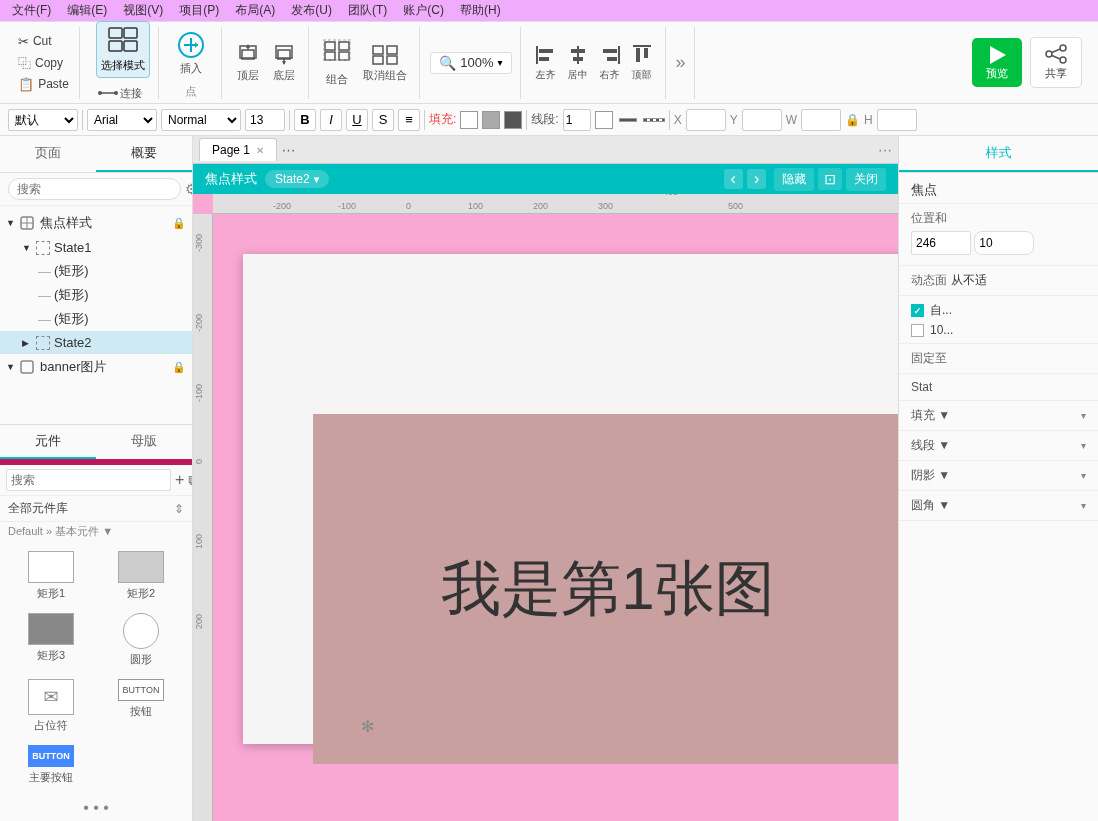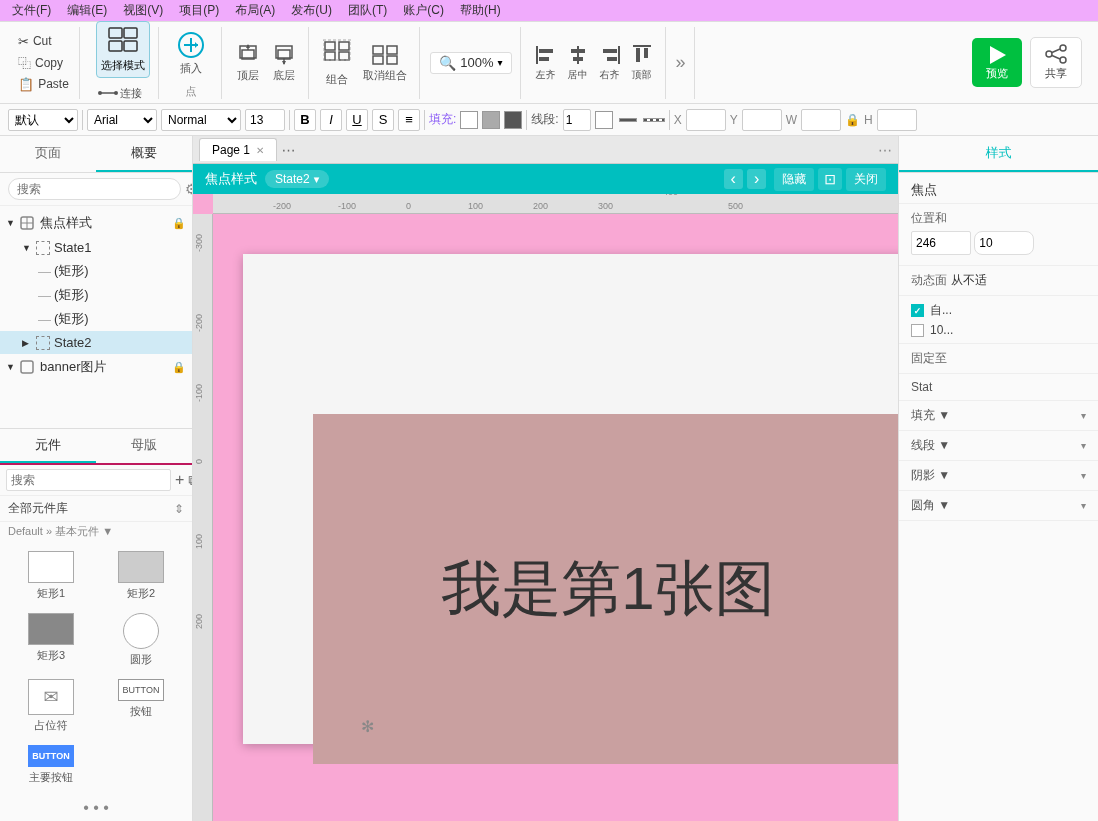--- a/index.html
+++ b/index.html
@@ -188,21 +188,21 @@
   <select style="width:70px;height:22px;border:1px solid #ccc;border-radius:2px;font-size:12px;padding:0 2px;background:#fff;"><option>Arial</option><option>SimSun</option><option>Microsoft YaHei</option></select>
   <select style="width:80px;height:22px;border:1px solid #ccc;border-radius:2px;font-size:12px;padding:0 2px;background:#fff;"><option>Normal</option><option>Bold</option><option>Light</option></select>
   <input type="text" style="width: 40px; height: 22px; border: 1px solid rgb(204, 204, 204); border-radius: 2px; font-size: 12px; padding: 0px 4px;" value="13">
   <div style="width:1px;background:#ccc;height:20px;"></div>
   <button style="width:22px;height:22px;border:1px solid #ccc;border-radius:2px;background:#fff;cursor:pointer;font-weight:bold;font-size:13px;">B</button>
   <button style="width:22px;height:22px;border:1px solid #ccc;border-radius:2px;background:#fff;cursor:pointer;font-style:italic;font-size:13px;">I</button>
   <button style="width:22px;height:22px;border:1px solid #ccc;border-radius:2px;background:#fff;cursor:pointer;font-size:13px;text-decoration:underline;">U</button>
   <button style="width:22px;height:22px;border:1px solid #ccc;border-radius:2px;background:#fff;cursor:pointer;font-size:13px;">S</button>
   <button style="width:22px;height:22px;border:1px solid #ccc;border-radius:2px;background:#fff;cursor:pointer;font-size:13px;">≡</button>
   <div style="width:1px;background:#ccc;height:20px;"></div>
-  <span style="font-size:12px;color:#8b5cf6;">填充:</span>
+  <span style="font-size:12px;color:#ef4444;">填充:</span>
   <div style="width:18px;height:18px;border:1px solid #999;background:#fff;cursor:pointer;"></div>
   <div style="width:18px;height:18px;border:1px solid #999;background:#aaa;cursor:pointer;"></div>
   <div style="width:18px;height:18px;border:1px solid #999;background:#555;cursor:pointer;"></div>
   <div style="width:1px;background:#ccc;height:20px;"></div>
   <span style="font-size:12px;color:#555;">线段:</span>
   <input type="text" style="width: 28px; height: 22px; border: 1px solid rgb(204, 204, 204); border-radius: 2px; font-size: 12px; padding: 0px 2px;" value="1">
   <div style="width:18px;height:18px;border:1px solid #999;background:#fff;cursor:pointer;"></div>
   <div style="width:18px;height:4px;border:1px solid #999;background:#555;cursor:pointer;margin:0 2px;"></div>
   <div style="width:22px;height:4px;border:1px solid #999;background:repeating-linear-gradient(90deg,#555 0,#555 3px,#fff 3px,#fff 6px);cursor:pointer;"></div>
   <div style="width:1px;background:#ccc;height:20px;"></div>
@@ -277,21 +277,21 @@
           <svg width="14" height="14" viewBox="0 0 14 14">
               <rect x="1" y="1" width="12" height="12" rx="2" fill="none" stroke="#888" stroke-width="1.5"></rect>
             </svg>
         </span>
         <span style="flex:1;">banner图片</span>
         <span style="font-size:11px;color:#aaa;">🔒</span>
       </div>
     </div>
 
     <div style="border-top:1px solid #ddd;flex-shrink:0;">
-      <div style="display:flex;border-bottom:2px solid #be185d;">
+      <div style="display:flex;border-bottom:6px solid #be185d;">
         <div style="flex:1;text-align:center;padding:7px 0;font-size:13px;cursor:pointer;color:#333;border-bottom:2px solid #00bfbf;">元件</div>
         <div style="flex:1;text-align:center;padding:7px 0;font-size:13px;cursor:pointer;color:#666;border-bottom:2px solid transparent;">母版</div>
       </div>
       <div style="display:flex;align-items:center;padding:4px 6px;gap:4px;border-bottom:1px solid #eee;">
         <input type="text" style="flex: 1 1 0%; height: 22px; border: 1px solid rgb(221, 221, 221); border-radius: 2px; padding: 0px 4px; font-size: 12px;" placeholder="搜索">
         <span style="font-size:16px;color:#666;cursor:pointer;">+</span>
         <span style="font-size:14px;color:#666;cursor:pointer;">⧉</span>
 
       </div>
       <div style="display:flex;align-items:center;justify-content:space-between;padding:4px 8px;border-bottom:1px solid #eee;">

